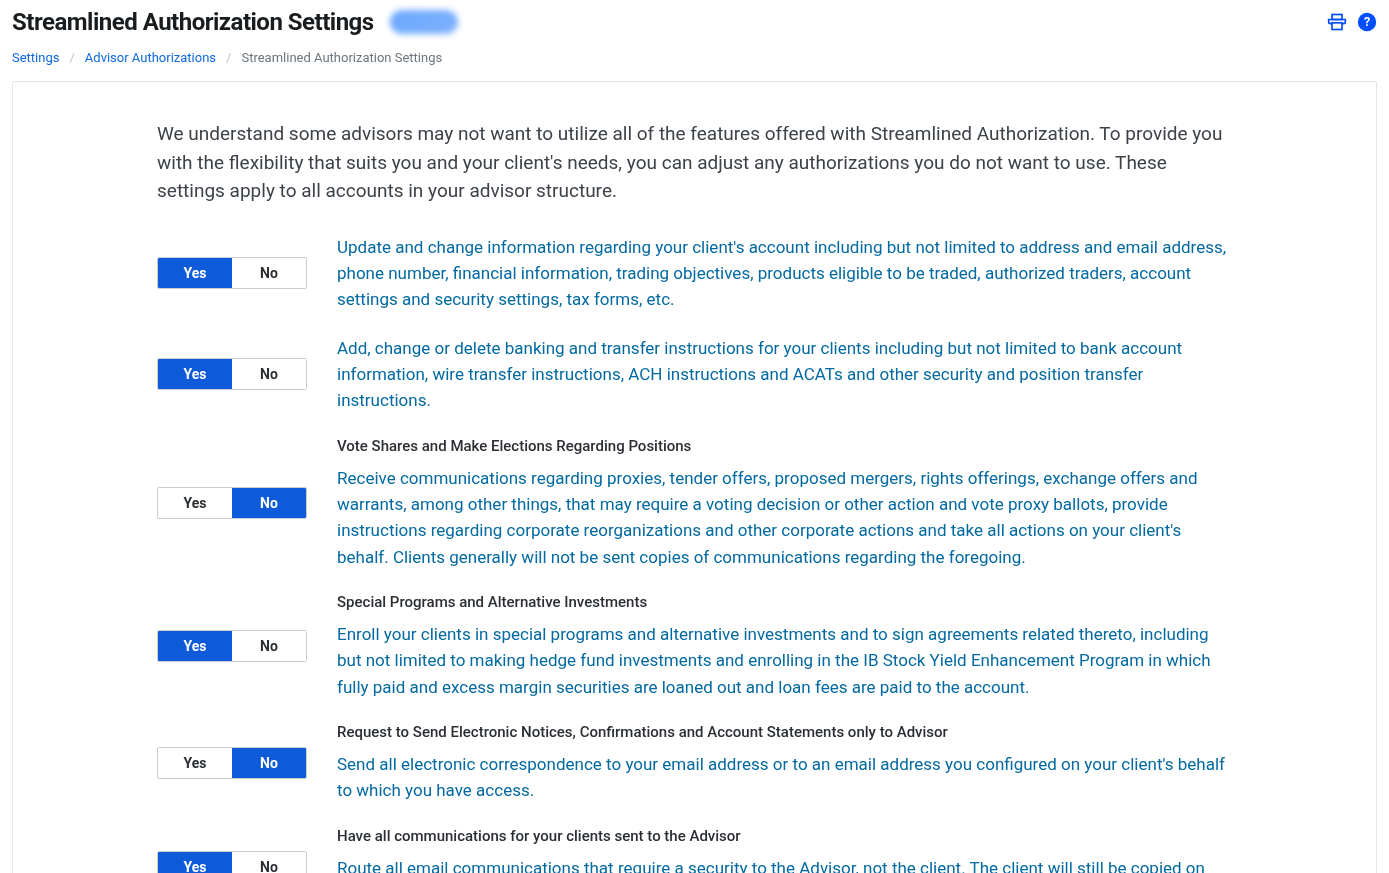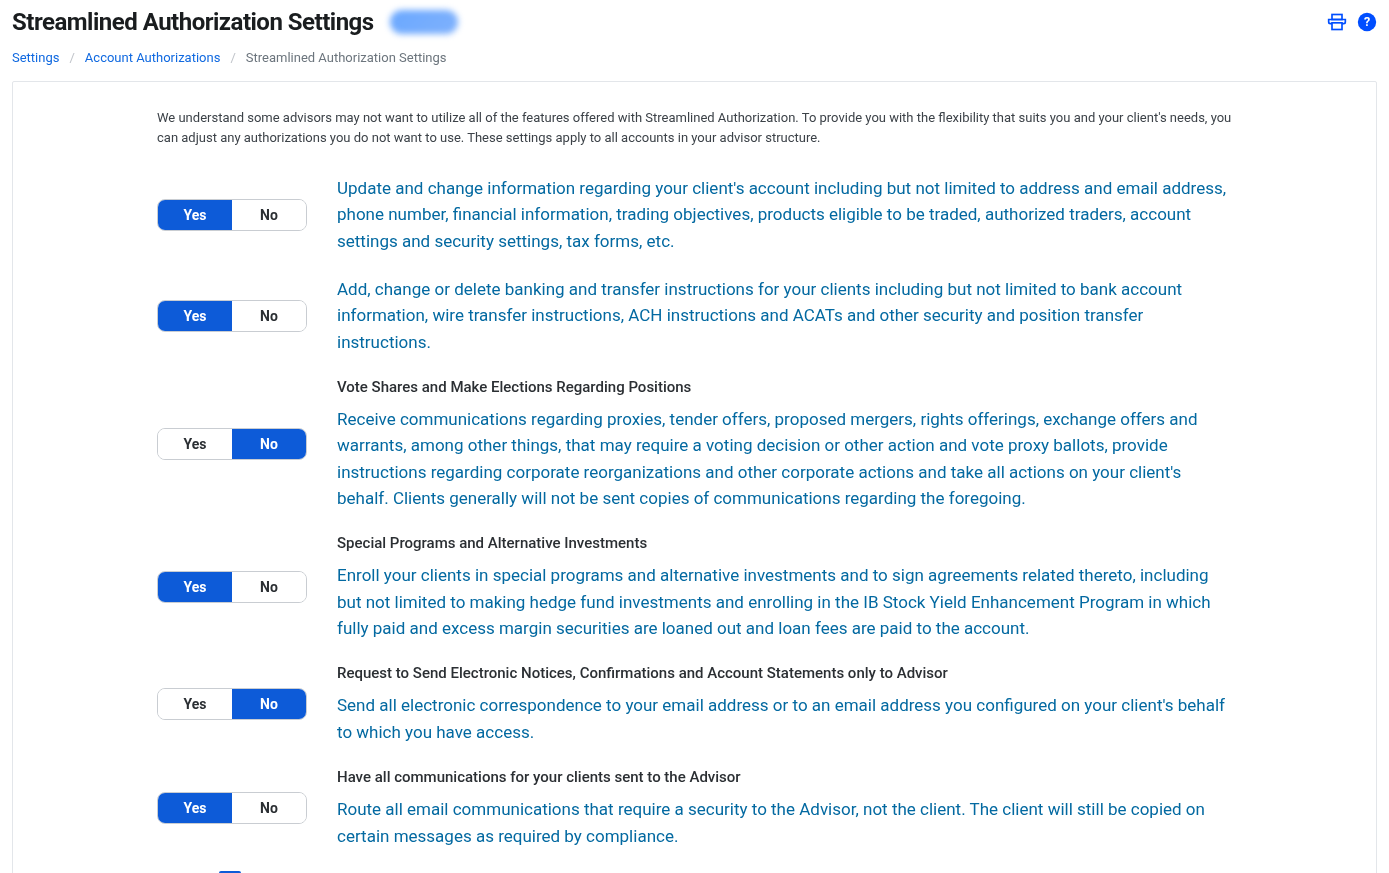--- a/index.html
+++ b/index.html
@@ -7,25 +7,25 @@
 .header{display:flex;align-items:center;justify-content:space-between;padding:8px 12px 0 12px}
 .header-left{display:flex;align-items:center;gap:16px}
 h1{font-size:24px;font-weight:700;letter-spacing:-.5px;margin:0;color:#1a1d1f}
 .badge-blur{width:68px;height:24px;border-radius:12px;background:linear-gradient(135deg,#6aa8ff 0%,#7fb1fc 100%);filter:blur(3px)}
 .header-right{display:flex;align-items:center;gap:10px;color:#004eff}
 .icon-btn{cursor:pointer;display:inline-flex;align-items:center;justify-content:center}
 .breadcrumb{padding:14px 12px 16px 12px;font-size:13px;color:#6c757d;display:flex;align-items:flex-end;gap:10px}
 .breadcrumb a{color:#1069e0;text-decoration:none}
 .sep{color:#c0c4c9}
 .card{margin:0 12px;border:1px solid #e3e6ea;border-radius:2px;padding:22px 144px 28px 144px}
-.intro{font-size:13px;line-height:1.5;color:#3c4248;margin:4px 0 28px 0}
+.intro{font-size:19px;line-height:1.5;color:#3c4248;margin:16px 0 28px 0}
 .row{display:flex;align-items:flex-start;margin-bottom:22px}
 .row:last-of-type{margin-bottom:0}
 .toggle-col{width:180px;flex:none;display:flex;align-items:center;min-height:20px}
-.toggle{display:flex;border:1px solid #c9cdd2;border-radius:8px;overflow:hidden;width:148px;height:30px}
+.toggle{display:flex;border:1px solid #c9cdd2;border-radius:2px;overflow:hidden;width:148px;height:30px}
 .toggle div{flex:1;display:flex;align-items:center;justify-content:center;font-size:14px;font-weight:700;cursor:pointer;user-select:none}
 .toggle .on{background:#0d5bd8;color:#fff}
 .toggle .off{background:#fff;color:#2b2f33}
 .text-col{flex:1}
 .item-title{font-size:15px;color:#2b2f33;font-weight:500;margin:0 0 8px 0;line-height:1.4}
 .item-desc{font-size:17px;color:#0369a1;line-height:1.55;margin:0}
 .confirm-row{display:flex;align-items:center;margin-top:22px}
 .check-col{width:84px;display:flex;justify-content:flex-end;padding-right:32px}
 .checkbox{width:22px;height:22px;background:#0d5bd8;border-radius:2px;display:flex;align-items:center;justify-content:center;cursor:pointer}
 </style>
@@ -52,21 +52,21 @@
             <circle cx="12" cy="12" r="11" fill="#004eff"></circle>
             <text x="12" y="17" text-anchor="middle" font-size="15" font-weight="700" fill="#fff">?</text>
           </svg>
       </span>
     </div>
   </div>
 
   <div class="breadcrumb">
     <a href="#">Settings</a>
     <span class="sep">/</span>
-    <a href="#">Account Authorizations</a>
+    <a href="#">Advisor Authorizations</a>
     <span class="sep">/</span>
     <span>Streamlined Authorization Settings</span>
   </div>
 
   <div class="card">
     <p class="intro">We understand some advisors may not want to utilize all of the features offered with Streamlined Authorization. To provide you with the flexibility that suits you and your client's needs, you can adjust any authorizations you do not want to use. These settings apply to all accounts in your advisor structure.</p>
     <div id="items-container">
         <div class="row">
           <div class="toggle-col" style="align-self: center;">
             <div class="toggle">

